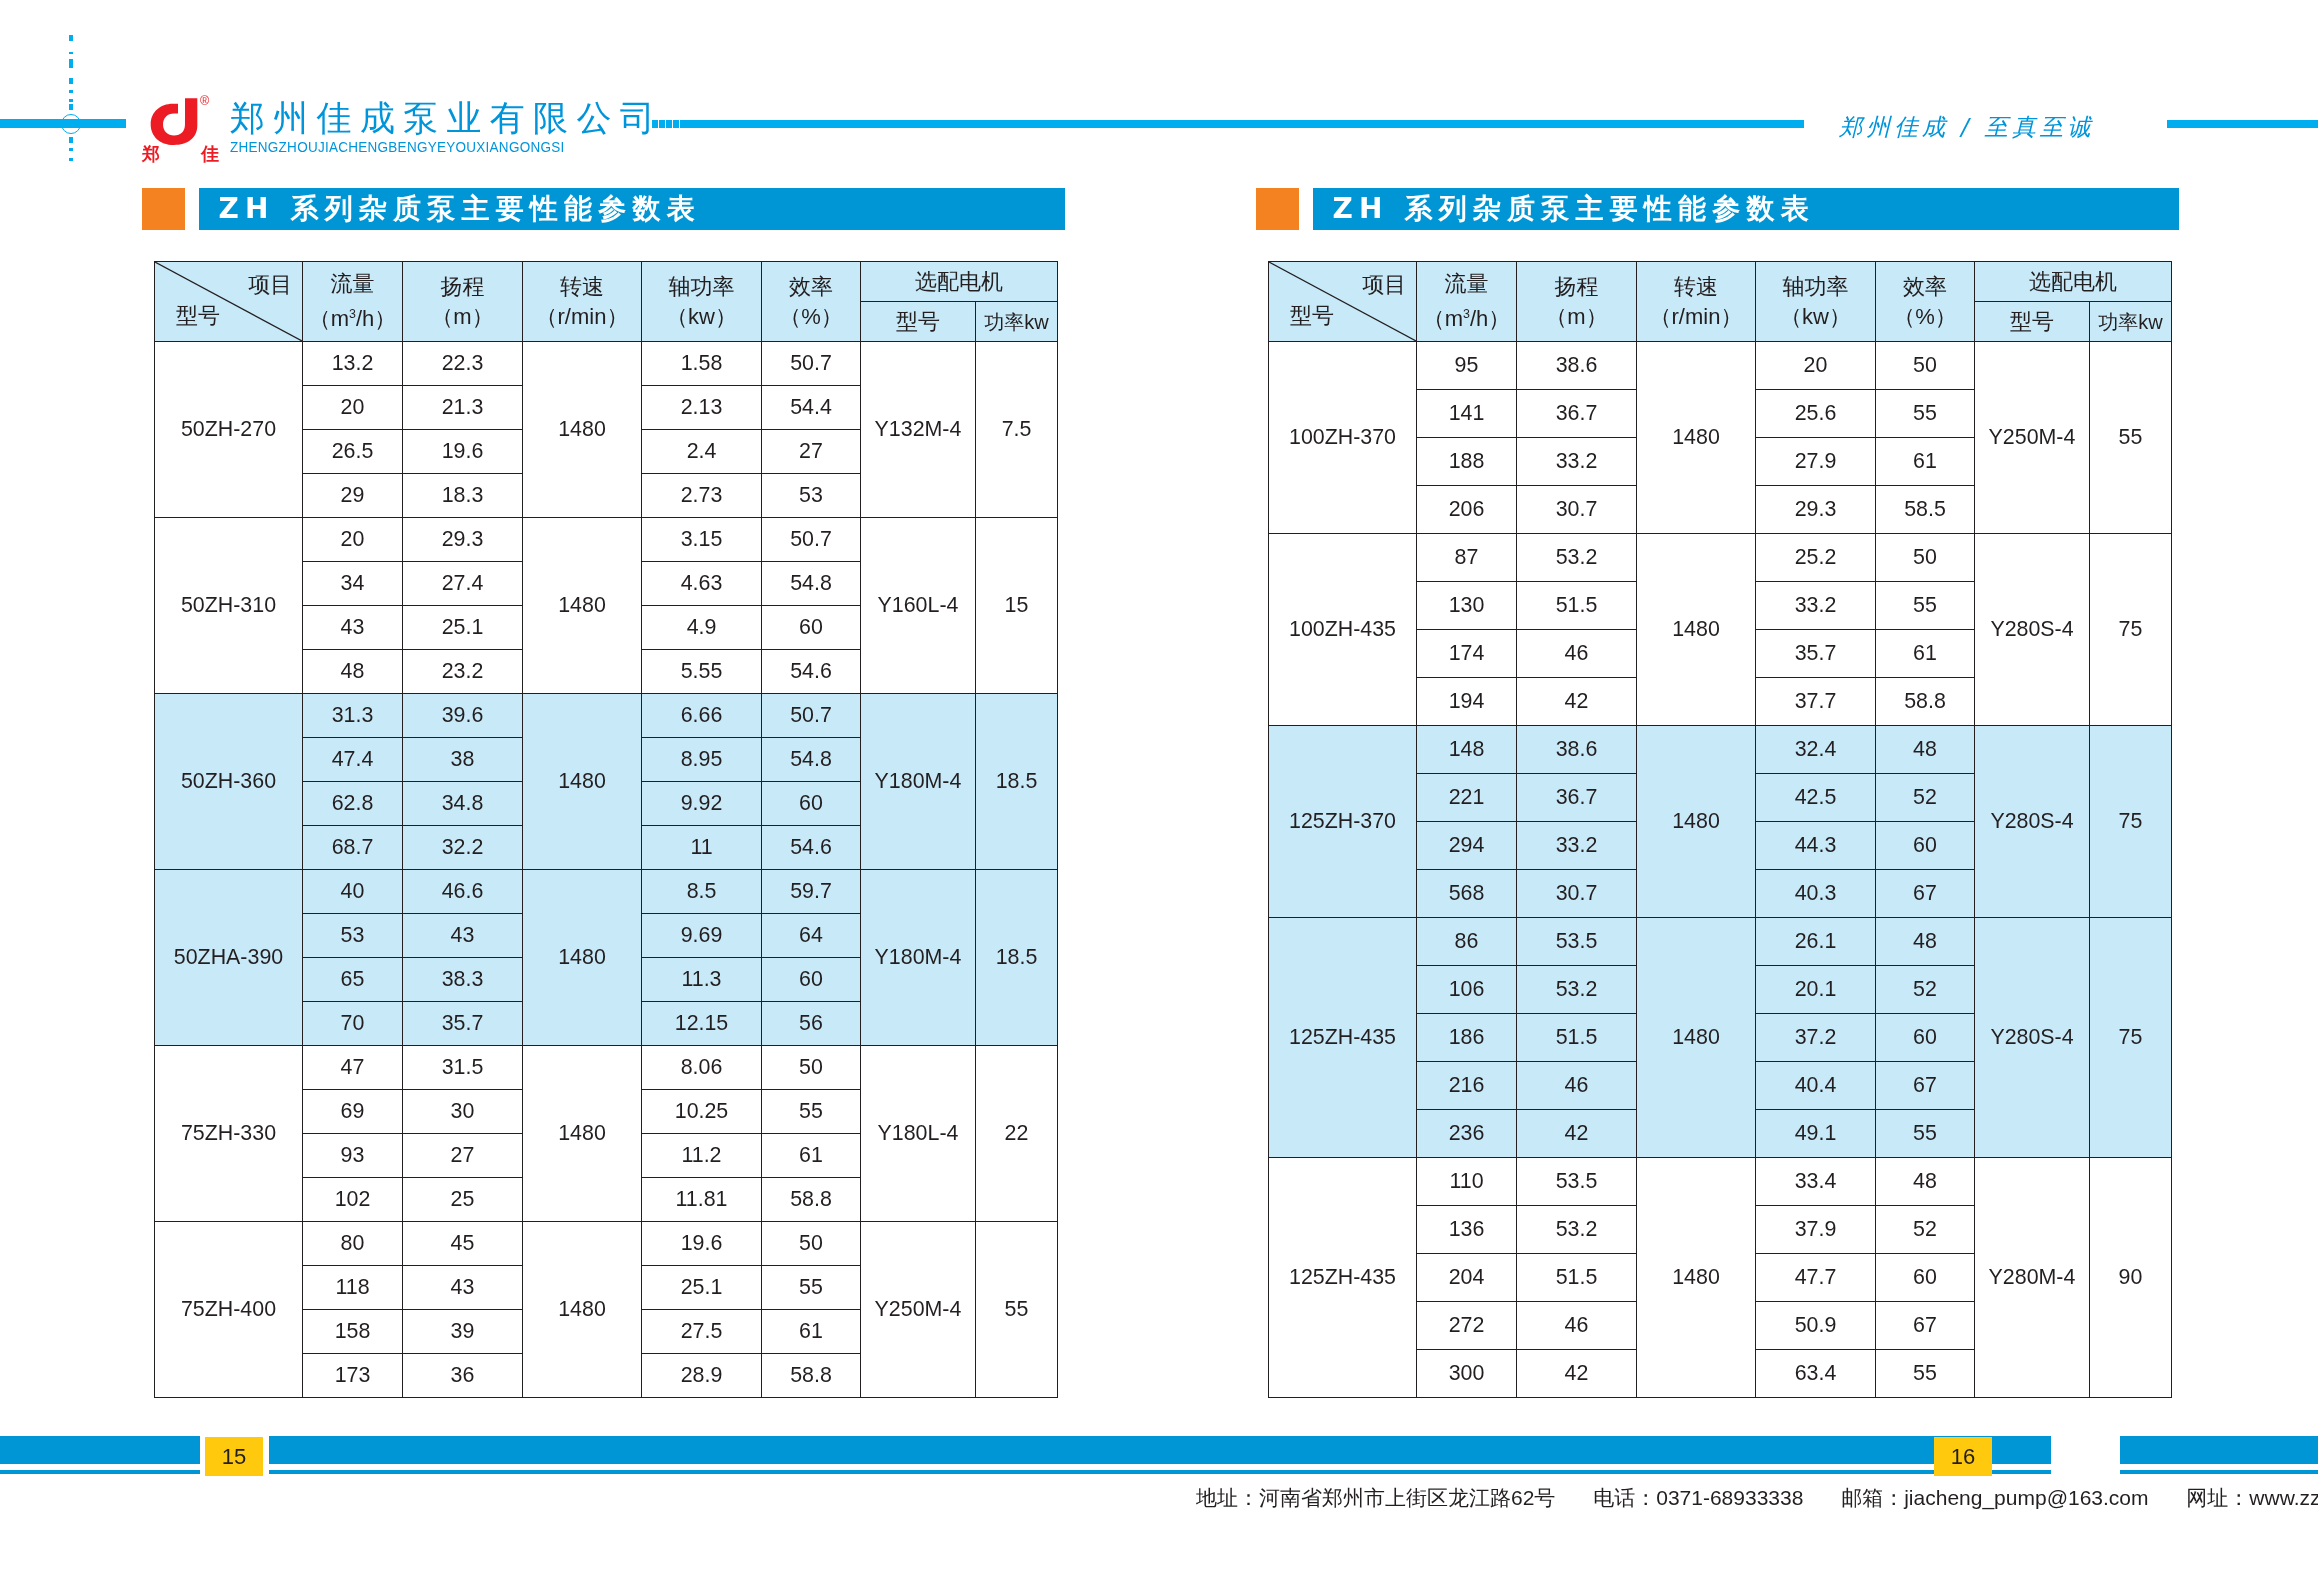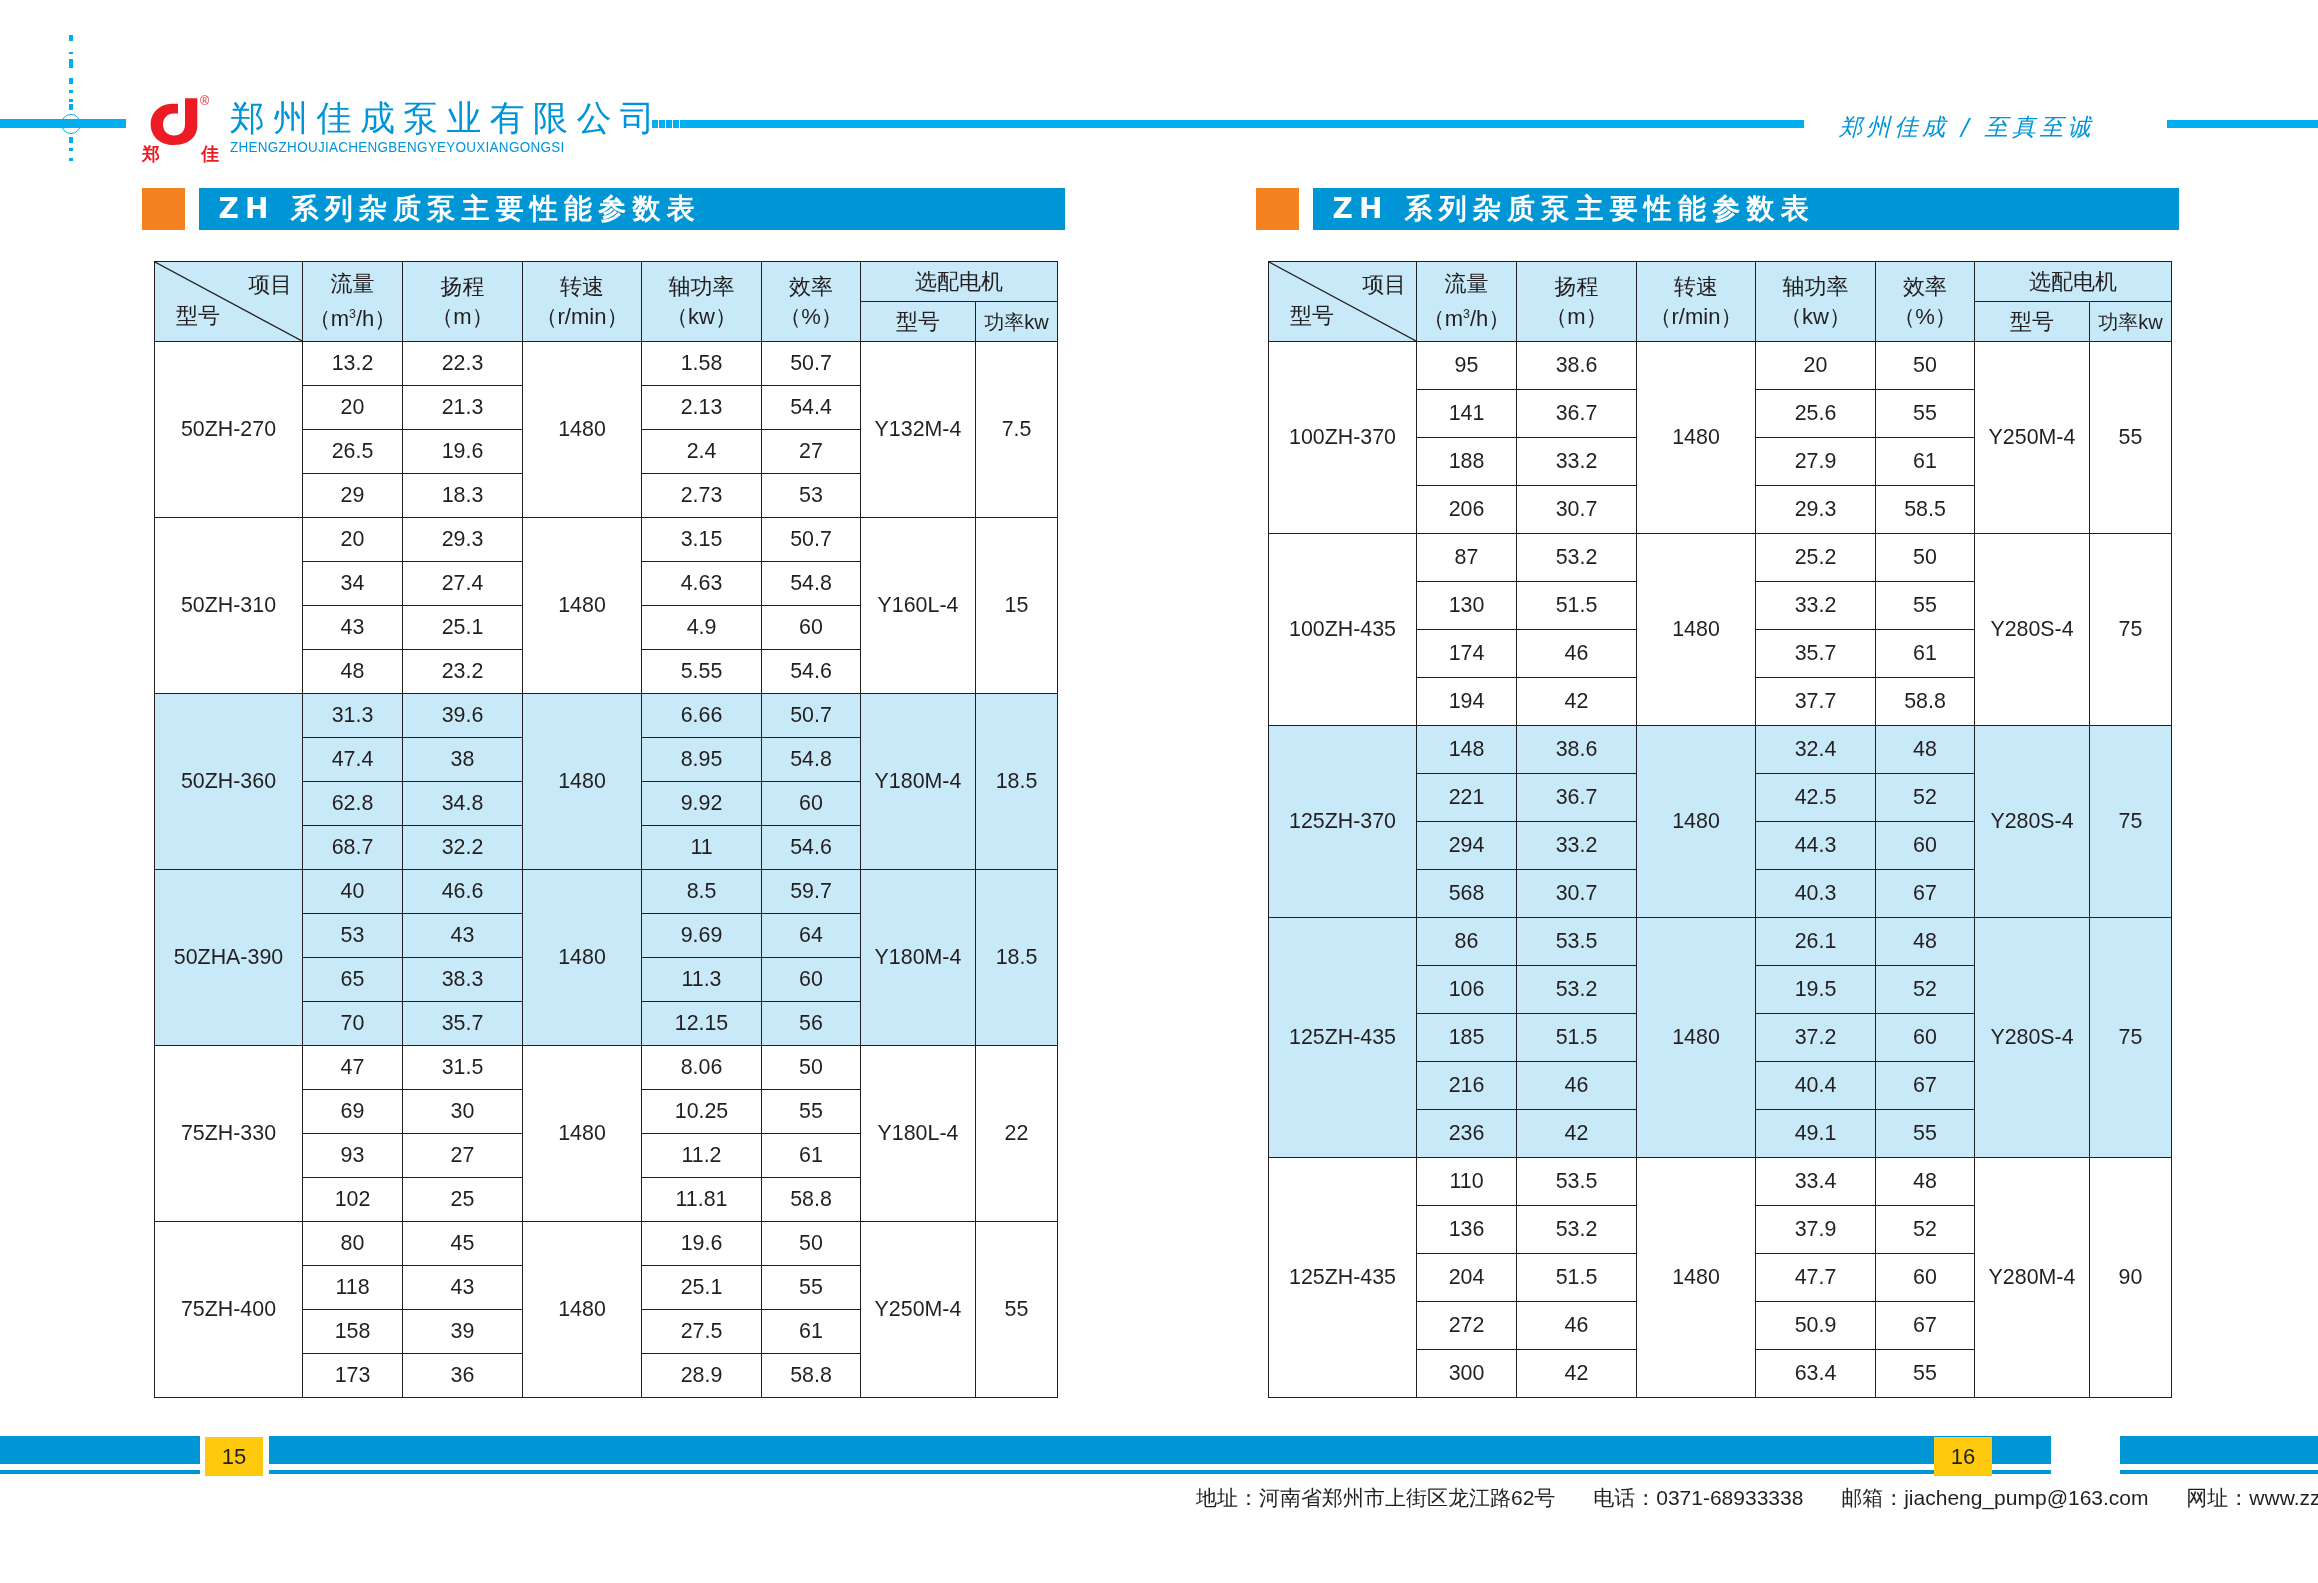--- a/index.html
+++ b/index.html
@@ -435,25 +435,25 @@
         <td>53.5</td>
         <td rowspan="5">1480</td>
         <td>26.1</td>
         <td>48</td>
         <td rowspan="5">Y280S-4</td>
         <td rowspan="5">75</td>
       </tr>
       <tr class="shade" style="height: 48px;">
         <td>106</td>
         <td>53.2</td>
-        <td>19.5</td>
+        <td>20.1</td>
         <td>52</td>
       </tr>
       <tr class="shade" style="height: 48px;">
-        <td>185</td>
+        <td>186</td>
         <td>51.5</td>
         <td>37.2</td>
         <td>60</td>
       </tr>
       <tr class="shade" style="height: 48px;">
         <td>216</td>
         <td>46</td>
         <td>40.4</td>
         <td>67</td>
       </tr>

